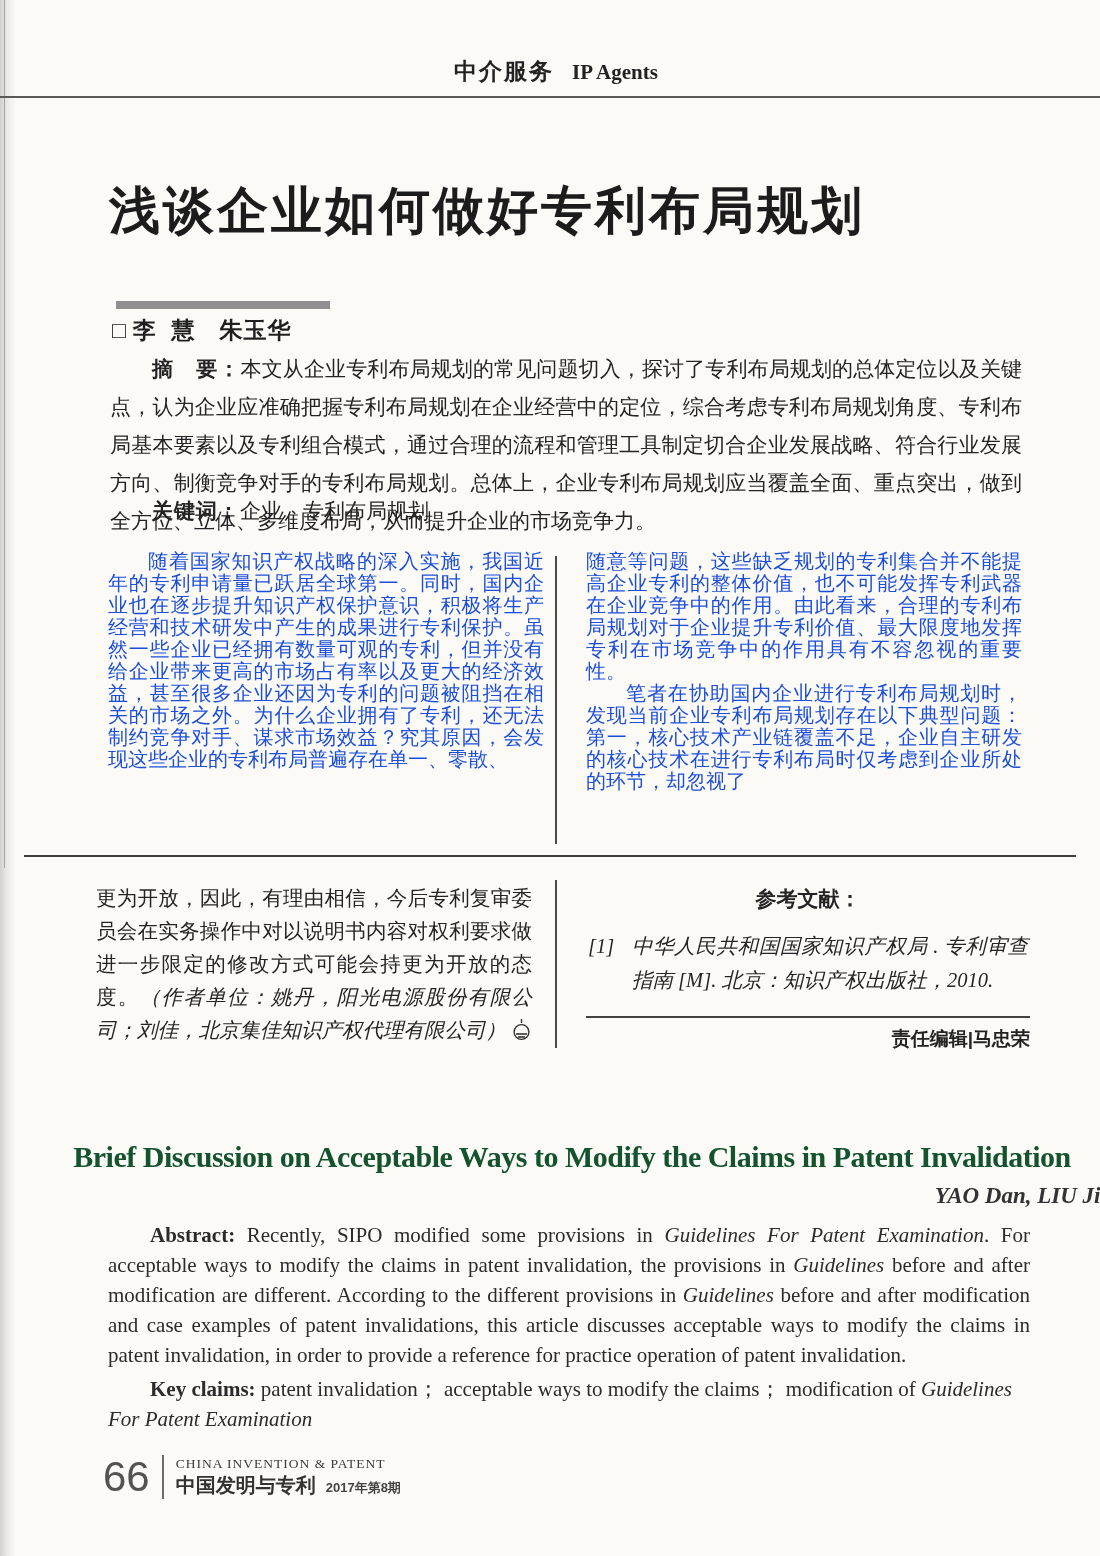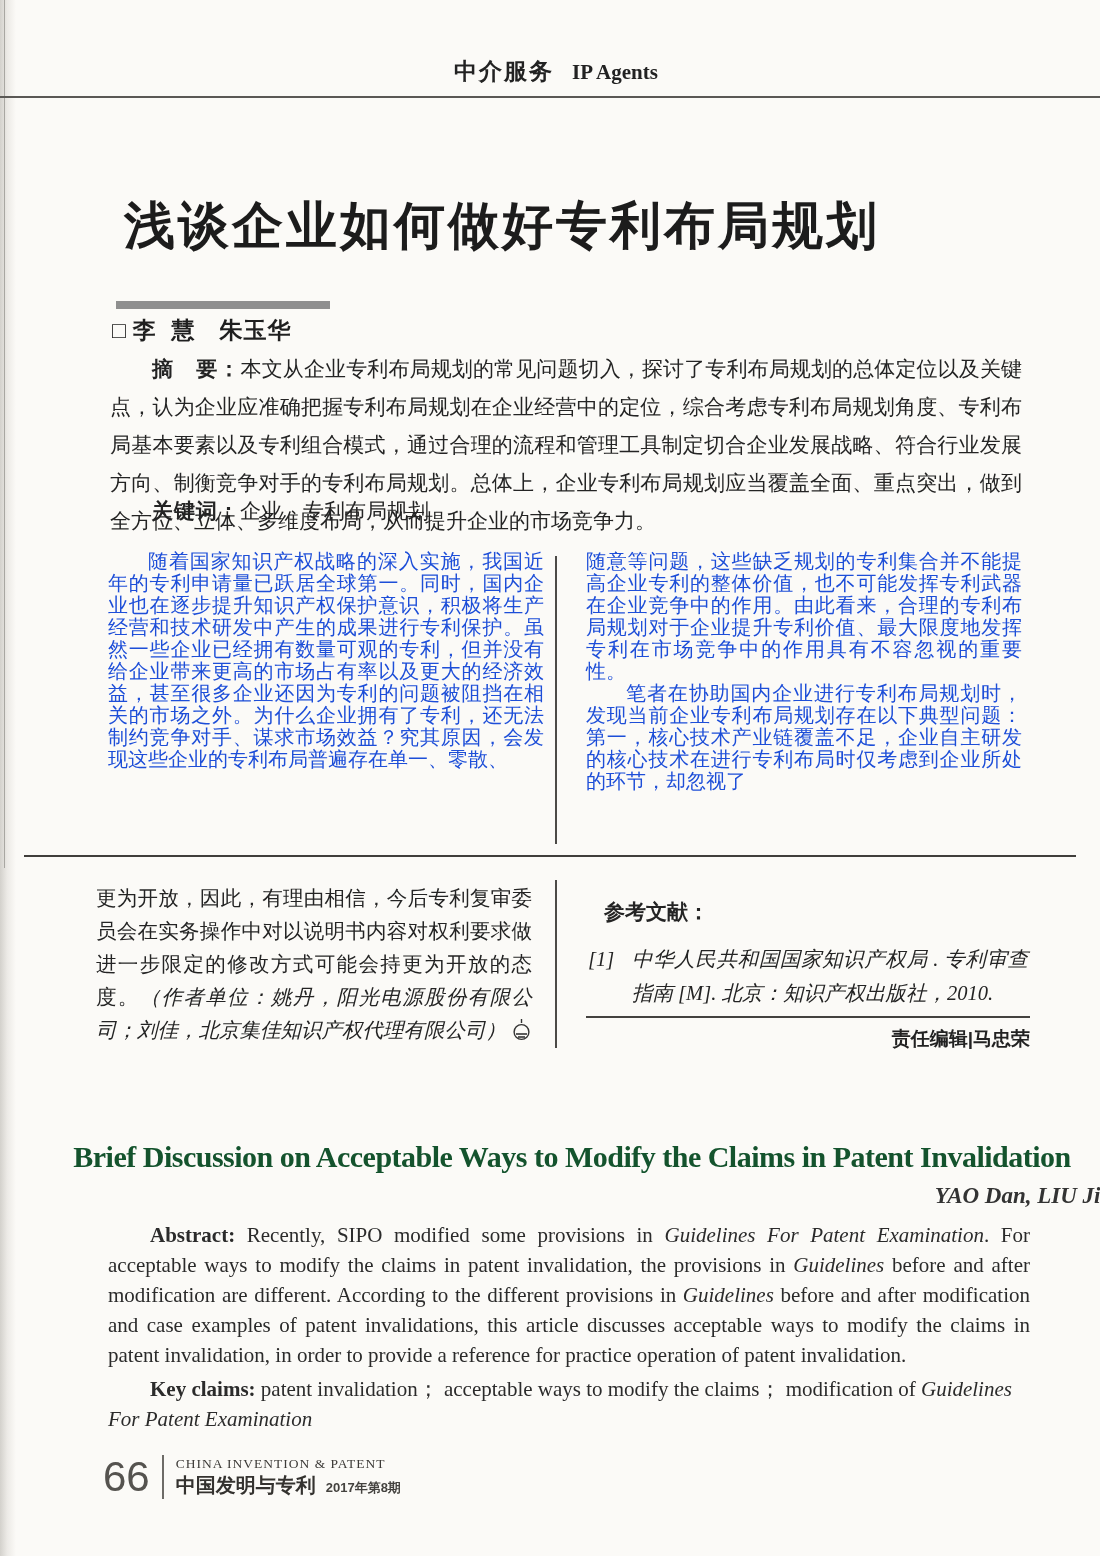--- a/index.html
+++ b/index.html
@@ -14,21 +14,21 @@
     background:linear-gradient(90deg,#d3d1cc 0%,#eceae6 45%,rgba(251,250,247,0) 100%);}
   .scan-line{position:absolute;left:4px;top:0;width:1px;height:868px;background:#9a9893;opacity:.8;}
 
   
   .header{position:absolute;top:56px;left:0;width:100%;text-align:center;}
   .h-cn{font-family:"Liberation Sans", sans-serif;font-weight:bold;font-size:23px;color:#222;letter-spacing:2px;}
   .h-en{font-family:"Liberation Serif", serif;font-weight:bold;font-size:21px;color:#222;margin-left:18px;}
   .header-rule{position:absolute;top:96px;left:0;width:100%;height:2px;background:#5a5855;}
 
   
-  .title{position:absolute;left:108px;top:176px;margin:16px;
+  .title{position:absolute;left:108px;top:176px;margin:1px;
     font-family:"Liberation Sans", sans-serif;font-weight:900;
     font-size:51px;letter-spacing:3px;color:#1c1c1c;}
   .author-bar{position:absolute;left:116px;top:301px;width:214px;height:8px;background:#8f8f8f;}
   .authors{position:absolute;left:112px;top:315px;font-family:Liberation Mono, monospace;
     font-weight:bold;font-size:23px;color:#1f1f1f;letter-spacing:1px;}
   .authors .sq{font-weight:normal;margin-right:6px;}
 
   
   .abstract{position:absolute;left:110px;top:350px;width:912px;margin:0;
     font-size:21px;line-height:38px;text-align:justify;text-justify:inter-character;
@@ -49,21 +49,21 @@
   .divider-bottom{left:555px;top:880px;height:168px;}
   .section-rule{position:absolute;left:24px;top:855px;width:1052px;height:2px;background:#403e3b;}
 
   
   .prev-left{position:absolute;left:96px;top:882px;width:436px;font-size:20.5px;
     line-height:33px;text-align:justify;text-justify:inter-character;color:#242424;}
   .prev-left p{margin:0;}
   .kai{font-style:italic;}
   .end-icon{display:inline-block;vertical-align:-4px;margin-left:6px;}
   .prev-right{position:absolute;left:588px;top:882px;width:440px;color:#242424;}
-  .ref-label{margin:16px;font-family:"Liberation Sans", sans-serif;font-weight:bold;font-size:21px;}
+  .ref-label{margin:3px;font-family:"Liberation Sans", sans-serif;font-weight:bold;font-size:21px;text-align:center;}
   .ref-item{display:flex;margin-top:16px;font-size:20.5px;line-height:34px;}
   .ref-num{flex:0 0 44px;}
   .ref-text{flex:1;text-align:justify;}
   .editor-rule{position:absolute;left:586px;top:1016px;width:444px;height:2px;background:#44423f;}
   .editor{position:absolute;left:586px;top:1026px;width:444px;text-align:right;
     font-family:"Liberation Sans", sans-serif;font-weight:bold;font-size:19px;color:#222;}
 
   
   .en-title{position:absolute;left:0;top:1124px;width:100%;margin:16px;text-align:center;
     font-family:"Liberation Serif", serif;font-weight:bold;font-size:30px;color:#14532d;

